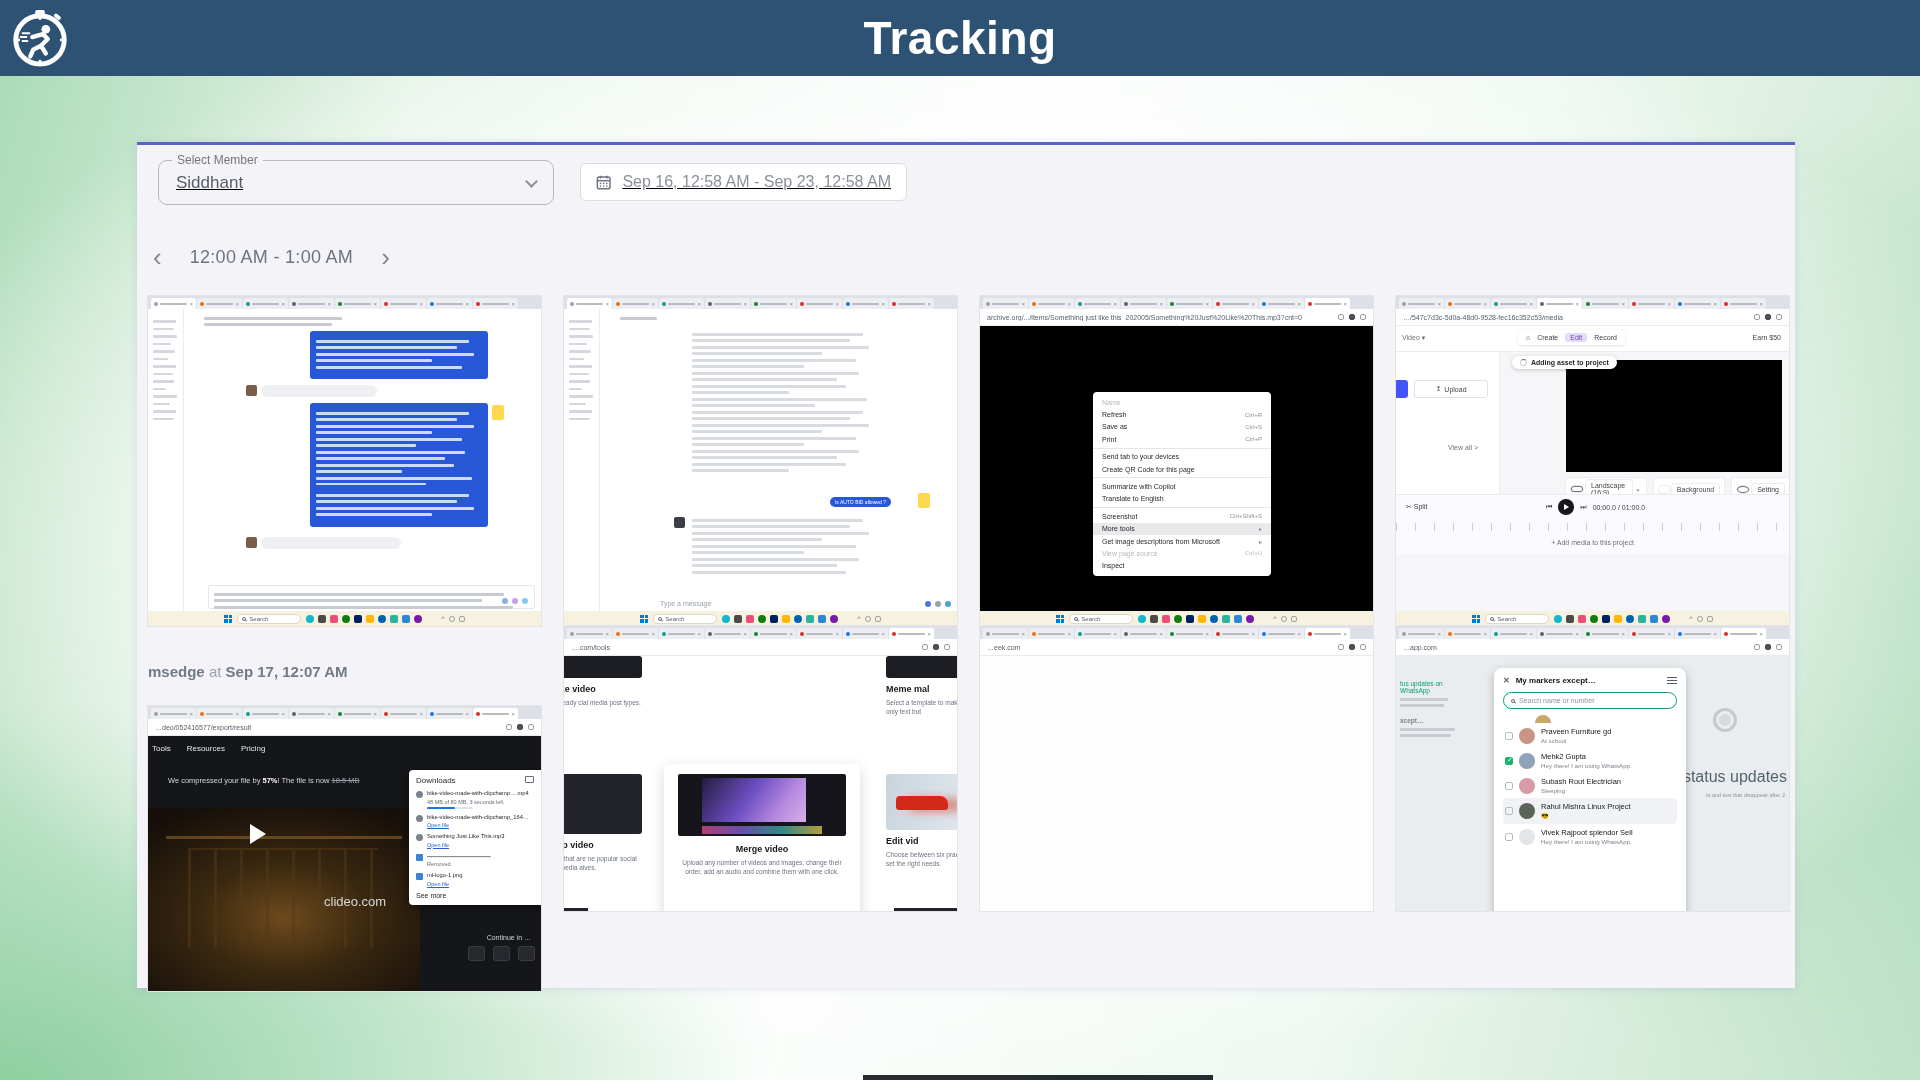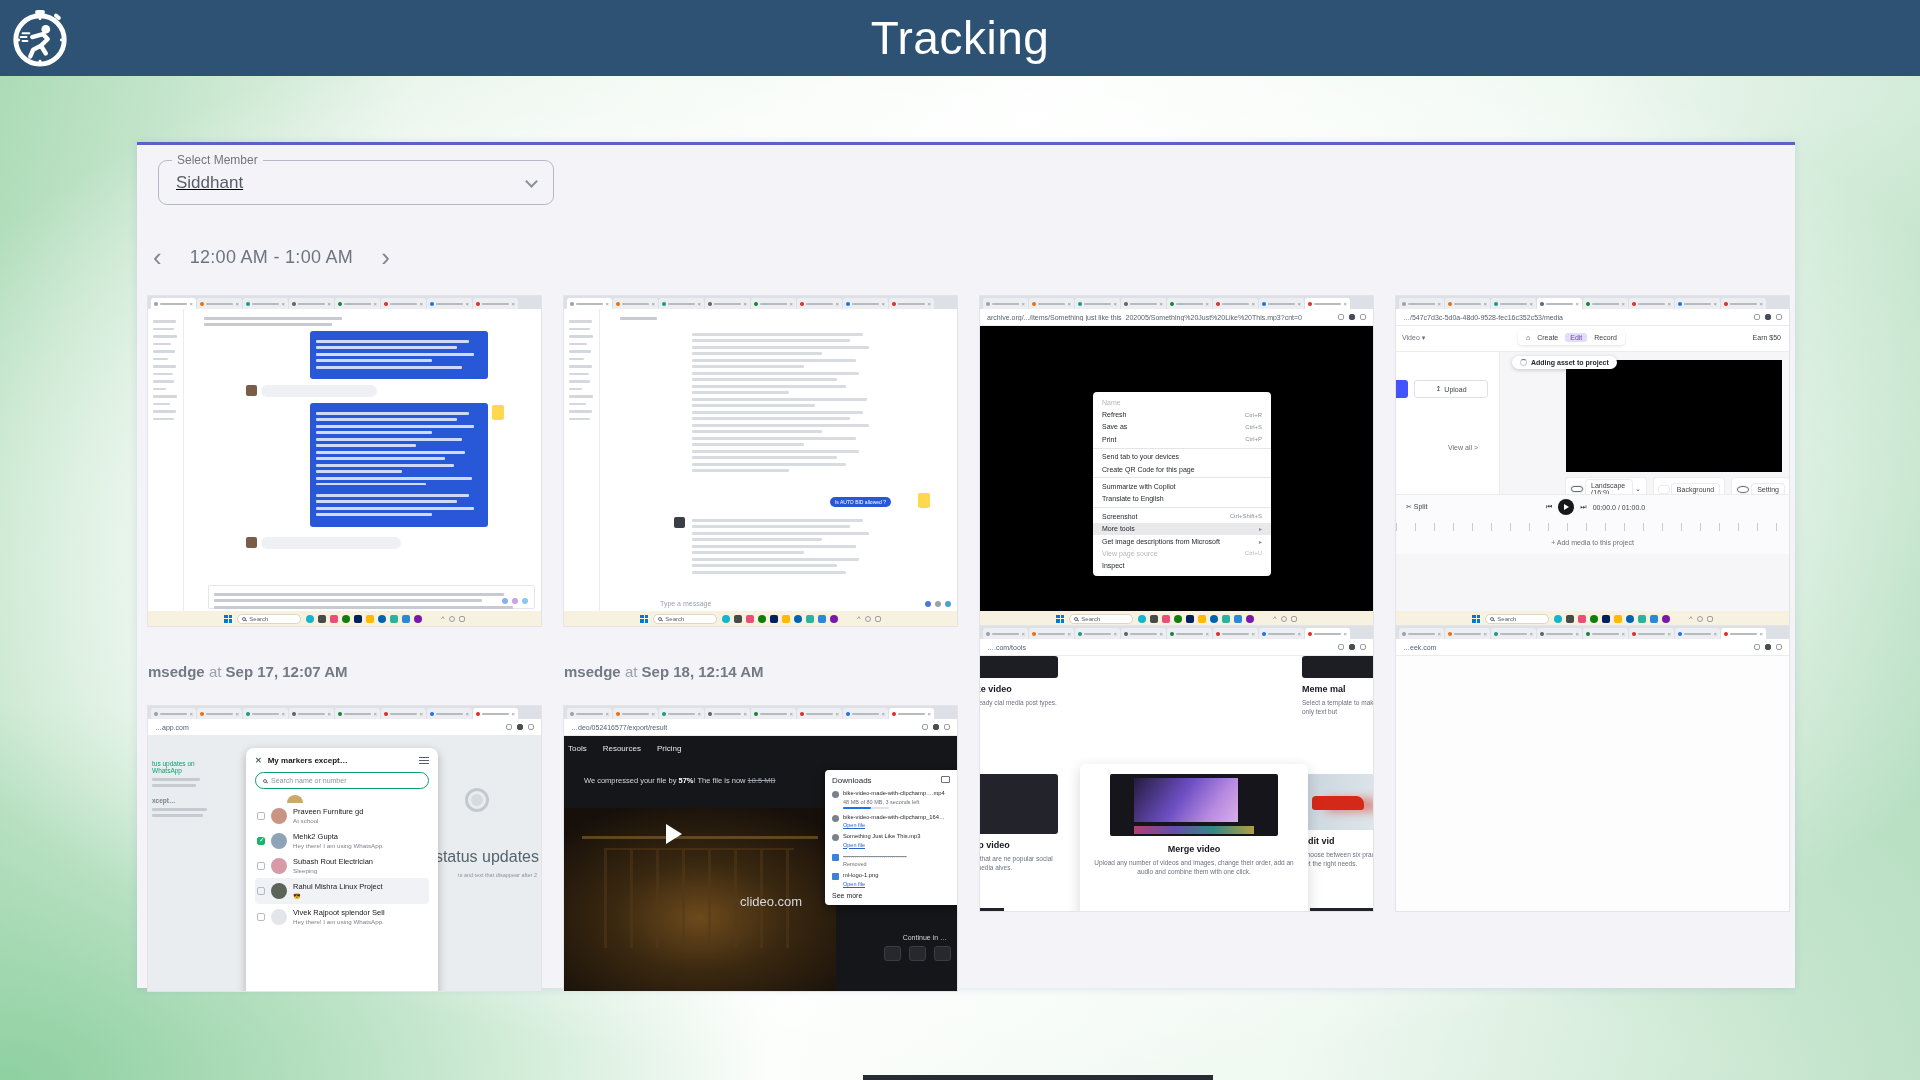--- a/index.html
+++ b/index.html
@@ -9,21 +9,21 @@
     background:
       radial-gradient(58% 52% at 50% 48%, #ffffff 52%, rgba(255,255,255,0) 100%),
       radial-gradient(40% 35% at 0% 100%, #8ed0a0 0%, rgba(142,208,160,0) 100%),
       radial-gradient(35% 45% at 100% 55%, #aedbba 0%, rgba(174,219,186,0) 100%),
       linear-gradient(105deg, #a9dab4 0%, #e7f4e9 20%, #fcfefc 48%, #eff8f1 72%, #bfe2c8 100%);
   }
   
   .header{ position:absolute; top:0; left:0; width:100%; height:76px; background:#2d5274;
            display:flex; align-items:center; justify-content:center; }
   .logo{ position:absolute; left:9px; top:7px; width:62px; height:62px; }
-  .app-title{ color:#fff; font-size:46px; font-weight:400; letter-spacing:.5px; }
+  .app-title{ color:#fff; font-size:46px; font-weight:700; letter-spacing:.5px; }
   
   .panel{ position:absolute; left:137px; top:142px; width:1658px; height:846px;
           background:#f4f4f8; border-top:3px solid #5a61c9; box-shadow:0 1px 8px rgba(100,110,190,.18); }
   .filters{ position:absolute; left:21px; top:15px; display:flex; align-items:flex-start;text-decoration:underline; }
   .member-select{ position:relative; width:396px; height:45px; border:1.5px solid #b7bac6; border-radius:9px; cursor:pointer; }
   .member-label{ position:absolute; top:-8px; left:13px; font-size:12px; color:#71767f; background:#f4f4f8; padding:0 5px; }
   .member-value{ font-size:17px; color:#565d68; line-height:43px; padding-left:17px; }
   .chev-down{ position:absolute; right:17px; top:16px; width:9px; height:9px;
               border-right:2px solid #8a8f99; border-bottom:2px solid #8a8f99; transform:rotate(45deg); }
   .date-btn{ margin-left:26px; margin-top:3px; height:38px; width:327px; background:#fff; border:1px solid #d9dce1;
@@ -124,21 +124,21 @@
   .playbtn:after{ content:""; position:absolute; left:6px; top:4.5px; border-left:5px solid #fff;
                   border-top:3.5px solid transparent; border-bottom:3.5px solid transparent; }
   .ruler{ position:absolute; left:0; right:0; top:28px; height:8px;
           background:repeating-linear-gradient(90deg,#c9ccd4 0 1px,transparent 1px 19px); }
   .addmedia{ position:absolute; left:0; right:0; top:44px; text-align:center; font-size:7px; color:#6a6f77; }
   
   .toolcard{ position:absolute; text-align:center; }
   .tc-img{ border-radius:3px; margin-bottom:6px; }
   .tc-title{ font-size:9px; font-weight:bold; color:#17181c; margin-bottom:4px; }
   .tc-desc{ font-size:6.5px; color:#6a7280; line-height:1.45; }
-  .mergecard{ position:absolute; left:100px; top:108px; width:228px; height:170px; background:#fff; border-radius:6px;
+  .mergecard{ position:absolute; left:100px; top:108px; width:196px; height:170px; background:#fff; border-radius:6px;
               box-shadow:0 4px 14px rgba(40,40,60,.18); text-align:center; padding:10px 12px; z-index:2; }
   .merge-img{ margin:0 auto 8px; width:168px; height:62px; background:#16151c; border-radius:2px; position:relative; overflow:hidden;}
   .merge-img i{ position:absolute; left:24px; top:4px; width:104px; height:44px;
                 background:linear-gradient(125deg,#241c3e 0%,#6d4fc4 45%,#b78ae0 75%,#d9b0e8 100%); }
   .merge-img b{ position:absolute; left:24px; bottom:2px; width:120px; height:8px;
                 background:linear-gradient(90deg,#d84a8a,#7a5cd0,#3aa6a0,#d8c04a); opacity:.8; }
   
   .wa-bg{ position:absolute; inset:0; background:#eaedef; }
   .wa-left{ position:absolute; left:4px; top:24px; width:70px; font-size:6.5px; color:#7a838c; }
   .wa-link{ color:#0aa06e; }
@@ -217,20 +217,37 @@
 </div>
 
 <div class="panel">
 
   <div class="filters">
     <div class="member-select">
       <span class="member-label">Select Member</span>
       <div class="member-value">Siddhant</div>
       <span class="chev-down"></span>
     </div>
+    <div class="date-btn">
+      <svg width="17" height="17" viewBox="0 0 17 17">
+        <rect x="1.5" y="2.5" width="14" height="13" rx="2" fill="none" stroke="#6a7280" stroke-width="1.6"></rect>
+        <line x1="1.5" y1="6.5" x2="15.5" y2="6.5" stroke="#6a7280" stroke-width="1.6"></line>
+        <line x1="5" y1="1" x2="5" y2="4" stroke="#6a7280" stroke-width="1.6"></line>
+        <line x1="12" y1="1" x2="12" y2="4" stroke="#6a7280" stroke-width="1.6"></line>
+        <g fill="#6a7280">
+            <circle cx="5" cy="9.5" r=".9"></circle>
+            <circle cx="8.5" cy="9.5" r=".9"></circle>
+            <circle cx="12" cy="9.5" r=".9"></circle>
+        <circle cx="5" cy="12.5" r=".9"></circle>
+            <circle cx="8.5" cy="12.5" r=".9"></circle>
+            <circle cx="12" cy="12.5" r=".9"></circle>
+          </g>
+      </svg>
+      <span class="date-text">Sep 16, 12:58 AM - Sep 23, 12:58 AM</span>
+    </div>
   </div>
 
   <div class="time-nav">
     <button class="nav-chev">‹</button>
     <span class="time-range">12:00 AM - 1:00 AM</span>
     <button class="nav-chev">›</button>
   </div>
 
   <div class="grid">
 
@@ -801,23 +818,20 @@
             <b>^</b>
             <span class="uic" style="border-radius:50%"></span>
             <span class="uic"></span>
           </span>
       </div>
     </div>
 
     <div class="caption">
       <span>msedge</span> <span class="sep">at</span> <span>Sep 17, 12:07 AM</span>
     </div>
-    <div class="caption">
-      <span>msedge</span> <span class="sep">at</span> <span>Sep 18, 12:14 AM</span>
-    </div>
 
     <div class="thumb t285">
       <div class="tabs">
           <div class="tab">
             <span class="fav" style="background: rgb(154, 160, 166);"></span>
             <span class="tab-line"></span>
             <span class="tab-x">×</span>
           </div>
           <div class="tab">
             <span class="fav" style="background: rgb(232, 113, 10);"></span>

